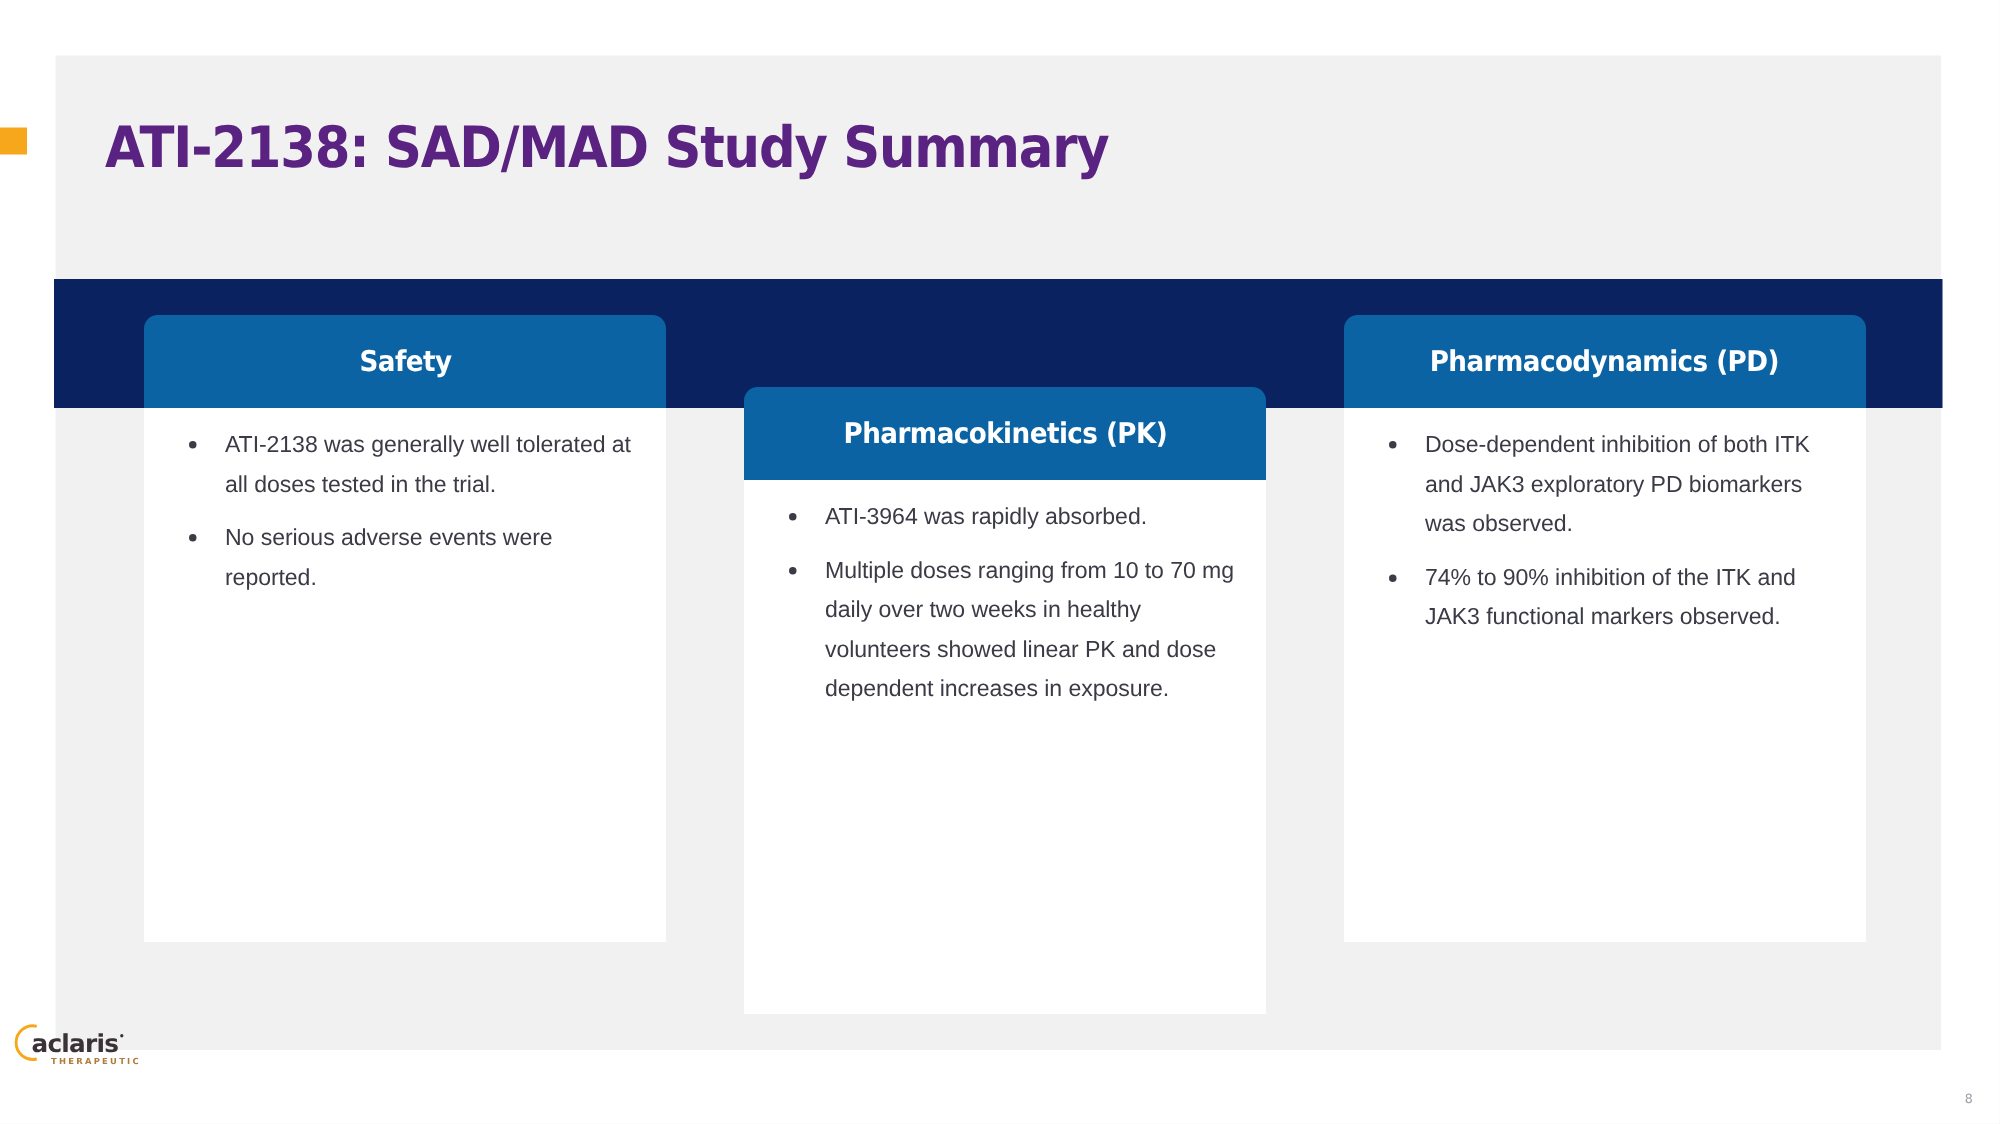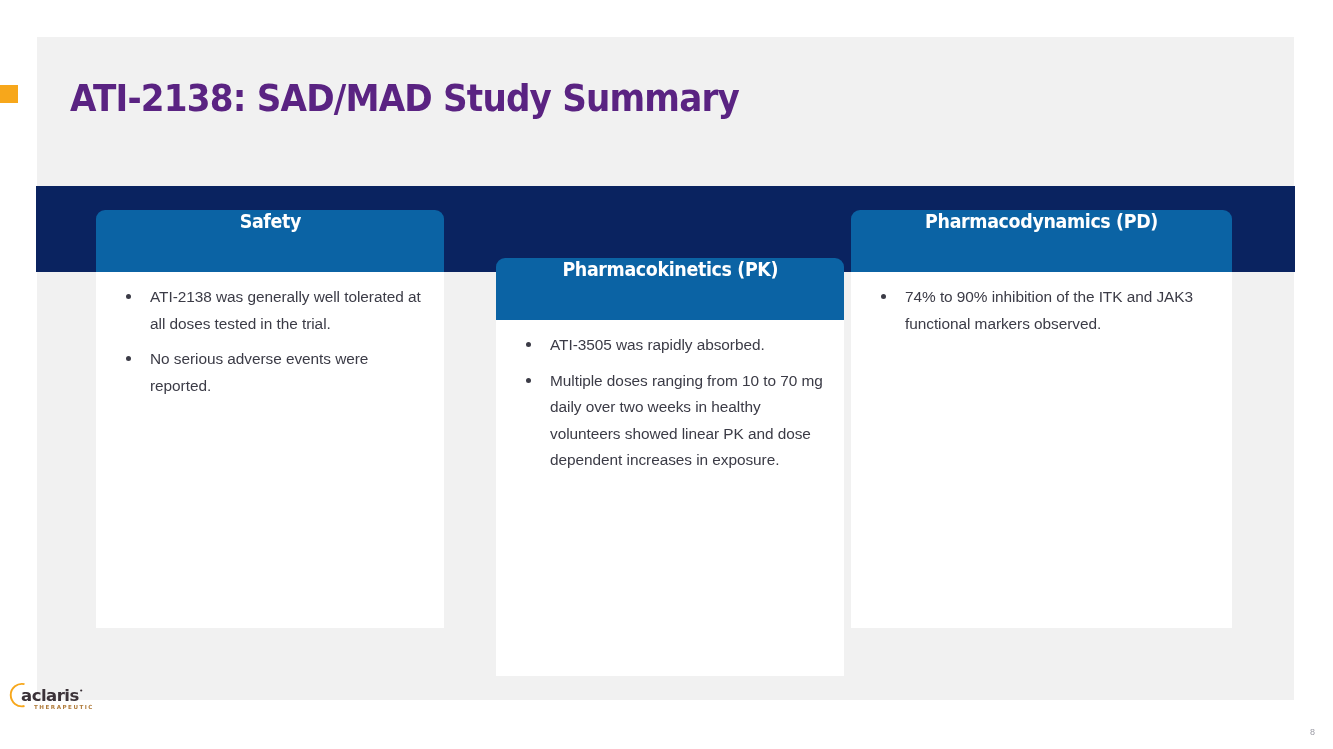--- a/index.html
+++ b/index.html
@@ -73,31 +73,32 @@
 
   
   .card {
     position: absolute;
     top: 210px;
     width: 348px;
     height: 418px;
   }
   .card-1 { left: 96px; }
   .card-2 { left: 496px; margin-top: 48px; }
-  .card-3 { left: 851px; padding-left: 33px; }
+  .card-3 { left: 896px; }
 
   .card-header {
     position: absolute;
     left: 0; top: 0;
     width: 100%;
     height: 62px;
     background: #0b63a4;
     border-top-left-radius: 9px;
     border-top-right-radius: 9px;
     display: flex;
+    align-items: center;
     justify-content: center;
   }
   .card-header-title {
     font-family: "DejaVu Sans", sans-serif;
     font-size: 19px;
     font-weight: 700;
     letter-spacing: -0.4px;
     color: #ffffff;
     white-space: nowrap;
     transform: scaleX(0.92);
@@ -192,36 +193,40 @@
   </div>
 
   <div class="card card-2">
     <div class="card-header">
       <span class="card-header-title">Pharmacokinetics (PK)</span>
     </div>
     <div class="card-body">
       <ul class="bullets">
         <li>
           <span class="bullet-dot"></span>
-          <span>ATI-3505 was rapidly absorbed.</span>
+          <span>ATI-3964 was rapidly absorbed.</span>
         </li>
         <li>
           <span class="bullet-dot"></span>
           <span>Multiple doses ranging from 10 to 70 mg daily over two weeks in healthy volunteers showed linear PK and dose dependent increases in exposure.</span>
         </li>
       </ul>
     </div>
   </div>
 
   <div class="card card-3">
     <div class="card-header">
       <span class="card-header-title">Pharmacodynamics (PD)</span>
     </div>
     <div class="card-body">
       <ul class="bullets">
+        <li>
+          <span class="bullet-dot"></span>
+          <span>Dose-dependent inhibition of both ITK and JAK3 exploratory PD biomarkers was observed.</span>
+        </li>
         <li>
           <span class="bullet-dot"></span>
           <span>74% to 90% inhibition of the ITK and JAK3 functional markers observed.</span>
         </li>
       </ul>
     </div>
   </div>
 
   <div class="footer-logo">
     <svg width="86" height="32" viewBox="0 0 86 32">

